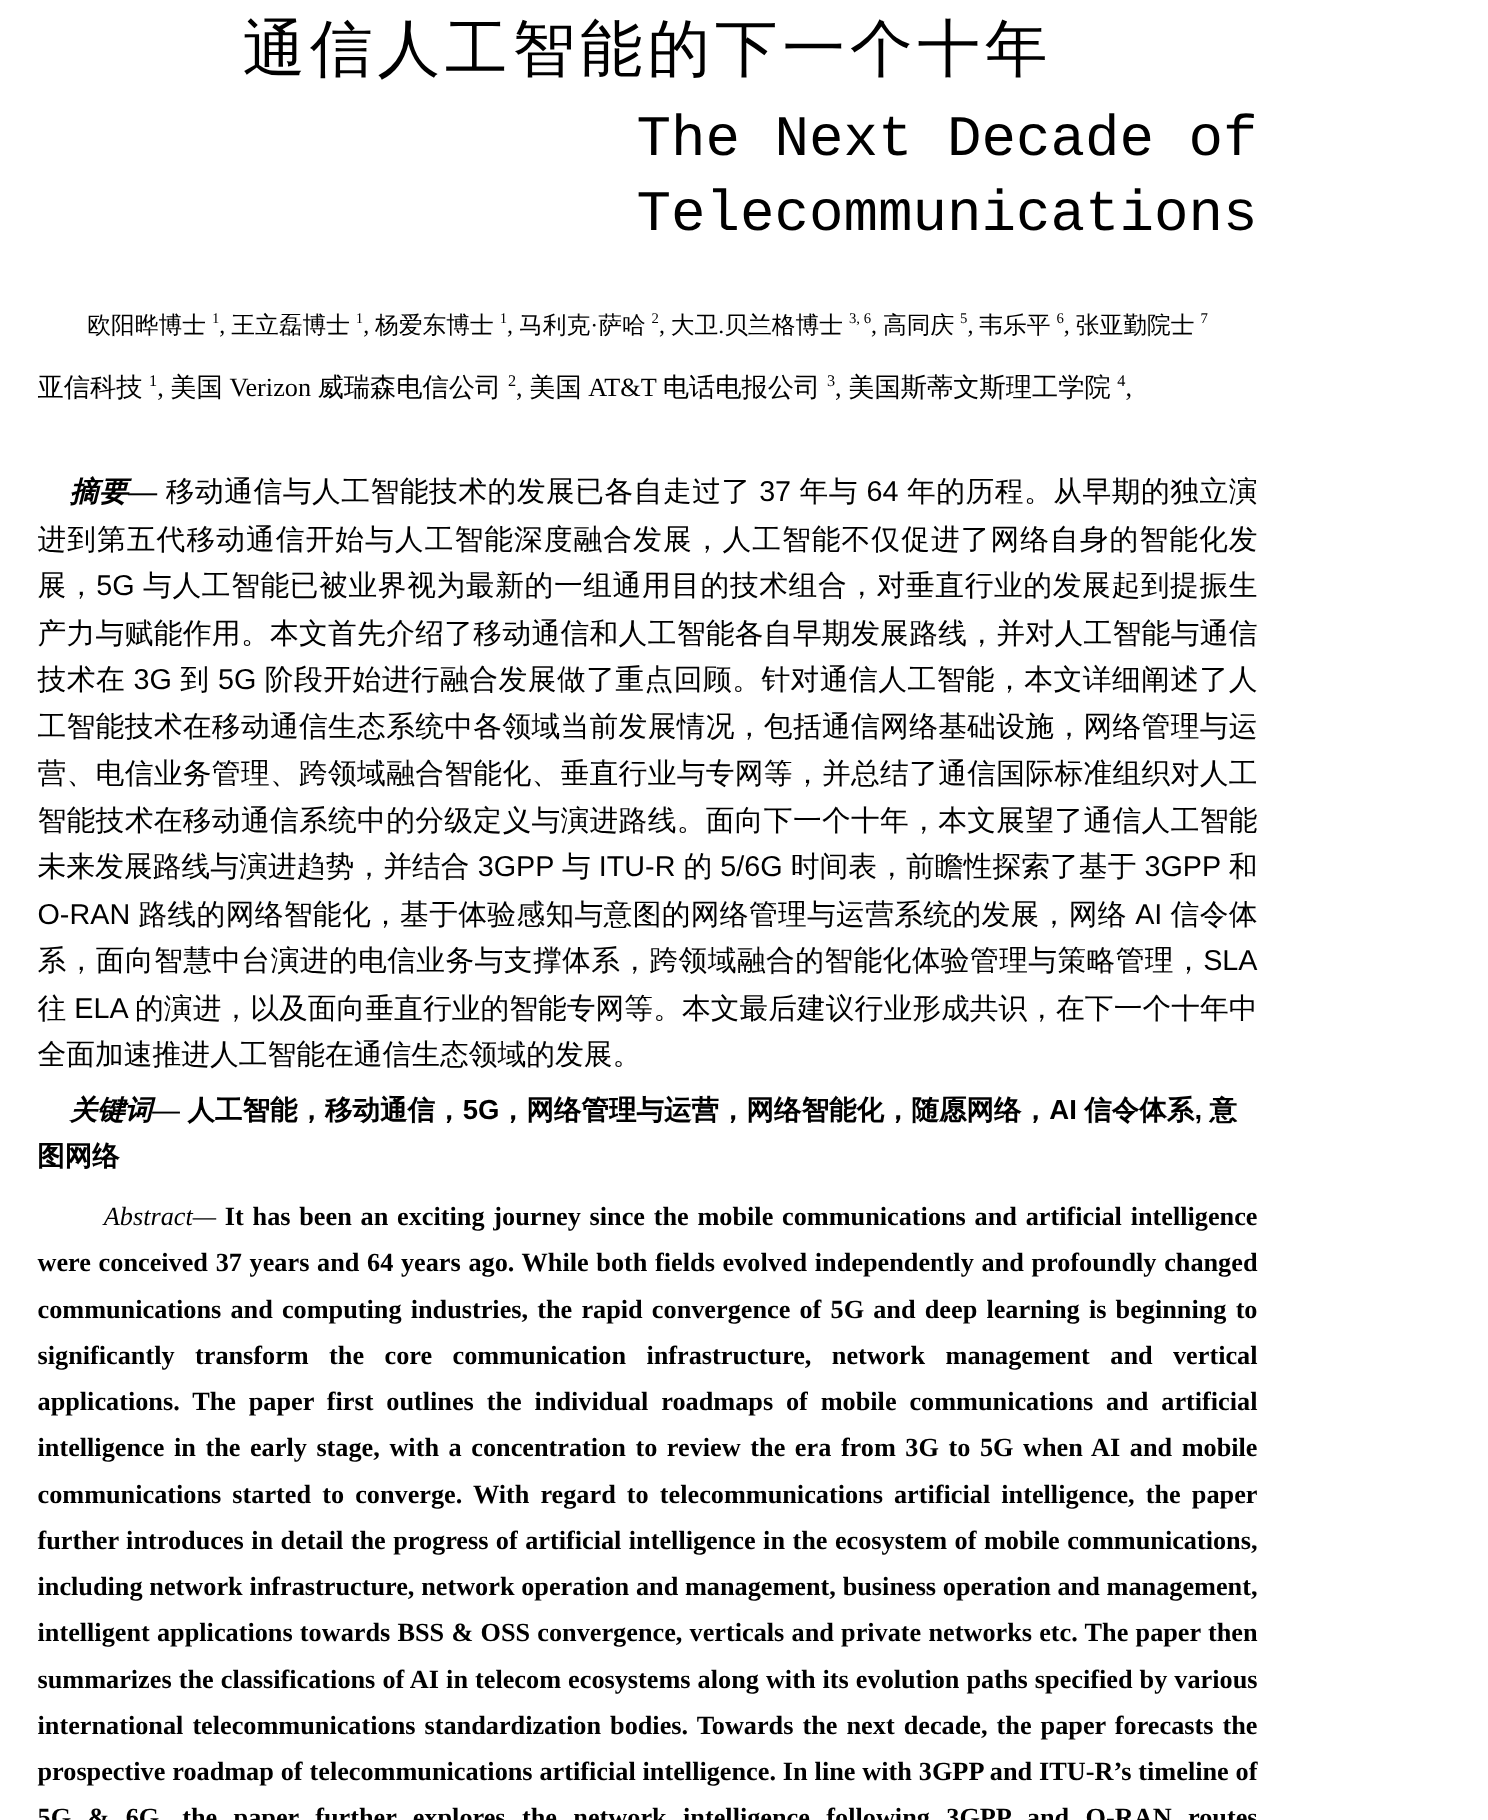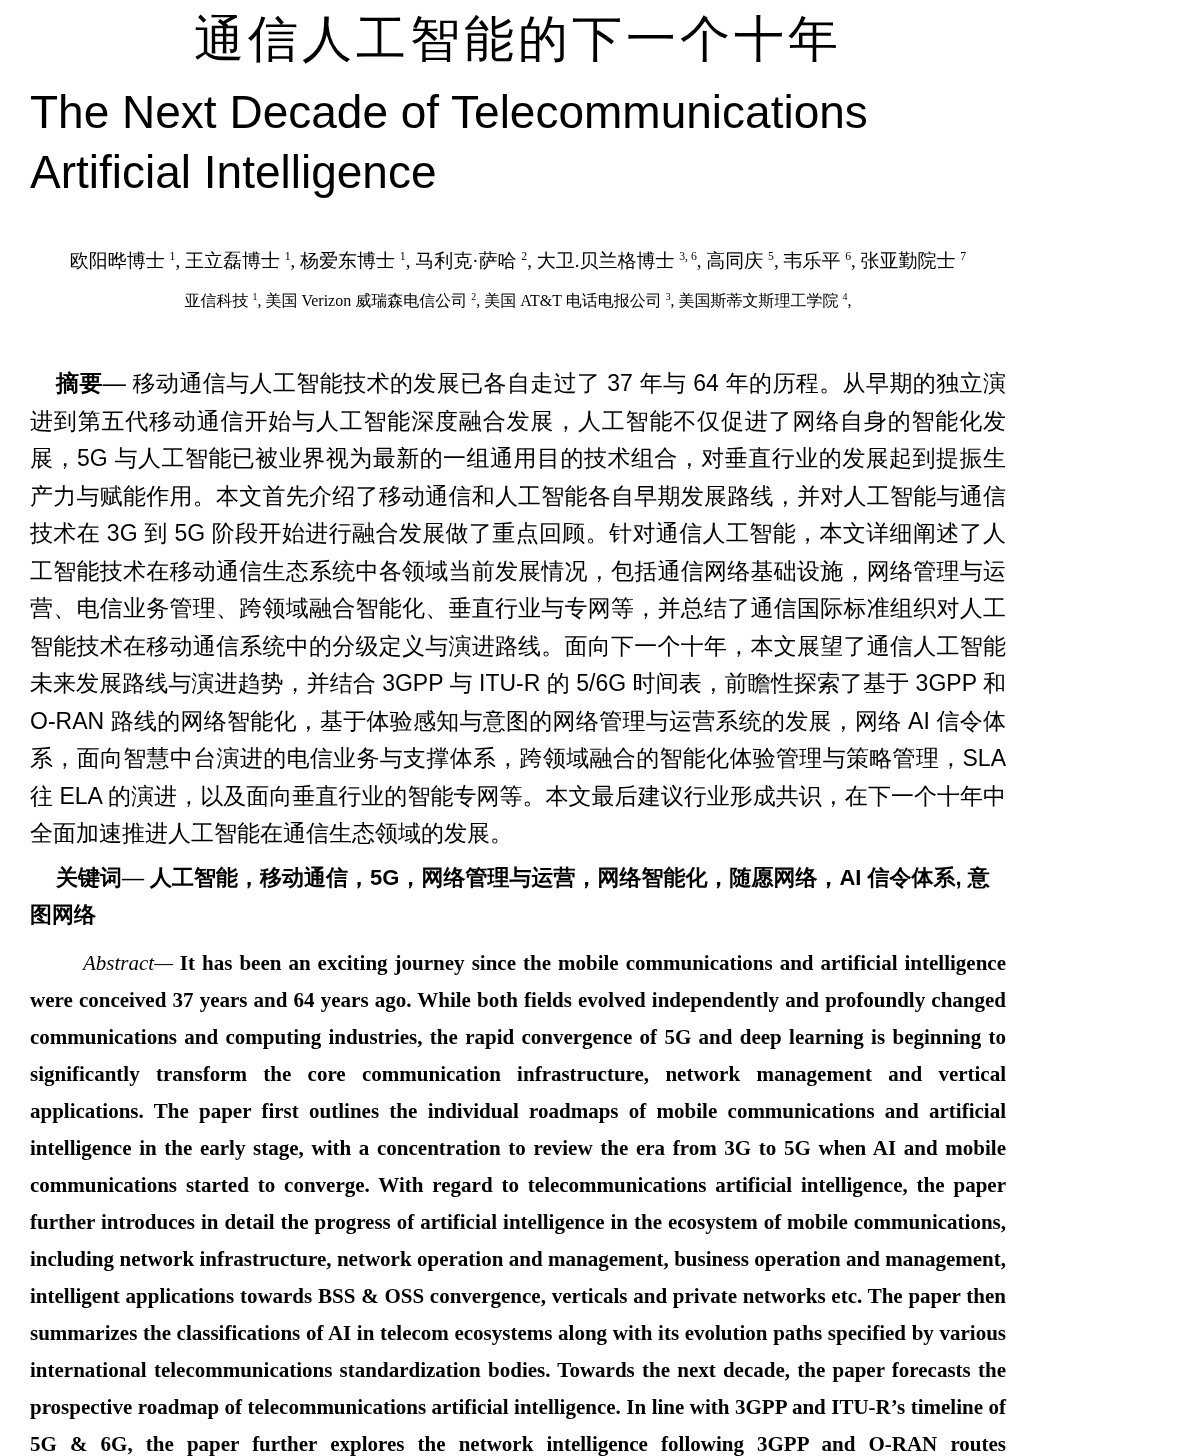--- a/index.html
+++ b/index.html
@@ -22,53 +22,53 @@
   }
   
   .title-zh {
     text-align: center;
     font-size: 50px;
     line-height: 58px;
     font-family: "Liberation Serif", serif;
     letter-spacing: 4px;
   }
   .title-en {
-    text-align: left;
+    text-align: right;
     font-size: 46px;
     line-height: 60px;
     margin-top: 14px;
-    font-family: Liberation Sans, sans-serif;
+    font-family: Liberation Mono, monospace;
   }
   .authors {
     text-align: center;
     font-size: 19px;
     line-height: 26px;
     margin-top: 46px;
   }
   .affiliations {
-    text-align: center;
-    font-size: 16px;
+    font-size: 21px;
     line-height: 33px;
-    margin-top: 10px;
+    margin-top: 20px;
   }
   sup {
     font-size: 62%;
     line-height: 0;
     vertical-align: super;
   }
   
   .abstract-zh {
     margin: 48px 0 0 0;
     font-size: 23px;
     line-height: 37.5px;
     text-align: justify;
     text-indent: 26px;
     font-family: "Liberation Sans", sans-serif;
   }
   .label-zh {
+    font-style: italic;
     font-weight: bold;
     font-family: "Liberation Serif", serif;
   }
   .keywords {
     margin: 6px 0 0 0;
     font-size: 22px;
     line-height: 37px;
     font-weight: bold;
     text-indent: 26px;
     font-family: "Liberation Sans", sans-serif;
@@ -90,21 +90,20 @@
 </style>
 </head>
 <body>
 
 <div class="page">
 
   <header>
     <div class="title-zh">通信人工智能的下一个十年</div>
     <div class="title-en">
       <div>The Next Decade of Telecommunications</div>
-      <div>Artificial Intelligence</div>
     </div>
 
     <div class="authors"><span>欧阳晔博士 <sup>1</sup></span>, <span>王立磊博士 <sup>1</sup></span>, <span>杨爱东博士 <sup>1</sup></span>, <span>马利克·萨哈 <sup>2</sup></span>, <span>大卫.贝兰格博士 <sup>3, 6</sup></span>, <span>高同庆 <sup>5</sup></span>, <span>韦乐平 <sup>6</sup></span>, <span>张亚勤院士 <sup>7</sup></span></div>
 
     <div class="affiliations">
       <div class="affil-line"><span>亚信科技 <sup>1</sup></span>, <span>美国 Verizon 威瑞森电信公司 <sup>2</sup></span>, <span>美国 AT&amp;T 电话电报公司 <sup>3</sup></span>, <span>美国斯蒂文斯理工学院 <sup>4</sup></span>,</div>
     </div>
   </header>
 
   <main>

